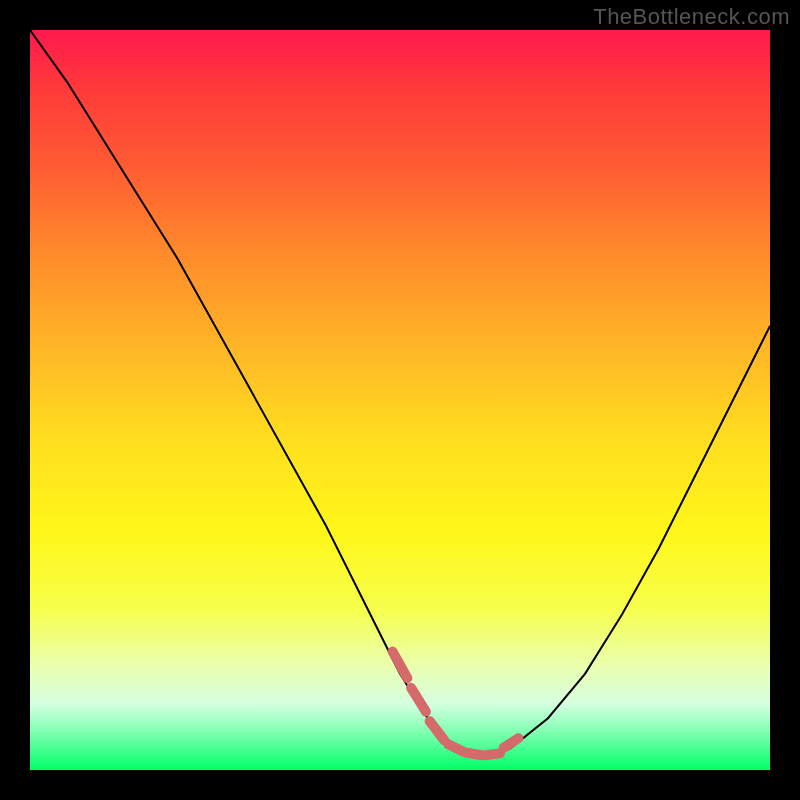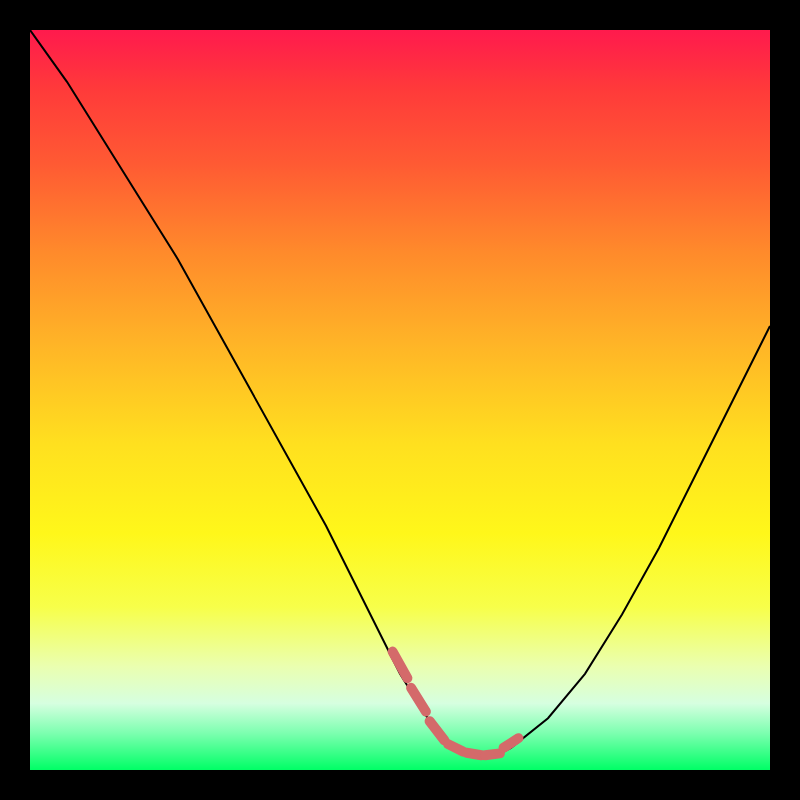--- a/index.html
+++ b/index.html
@@ -65,20 +65,21 @@
     stroke: #d46a6a;
     stroke-width: 10;
     stroke-linecap: round;
   }
 </style>
 </head>
 <body>
 
 <div class="frame">
 
+  <div class="watermark">TheBottleneck.com</div>
 
   <div class="plot-area">
     <svg class="curve" viewBox="0 0 740 740" preserveAspectRatio="none">
       <path id="main-curve" class="curve-path" d="M0.0 0.0 L37.0 51.8 L74.0 111.0 L111.0 170.2 L148.0 229.4 L185.0 296.0 L222.0 362.6 L259.0 429.2 L296.0 495.8 L333.0 569.8 L370.0 643.8 L407.0 703.0 L421.8 717.8 L444.0 725.2 L466.2 725.2 L481.0 717.8 L518.0 688.2 L555.0 643.8 L592.0 584.6 L629.0 518.0 L666.0 444.0 L703.0 370.0 L740.0 296.0"></path>
       <g id="highlight-group">
           <line x1="362.59999999999997" y1="621.6" x2="377.40000000000003" y2="648.24" class="highlight"></line>
           <line x1="381.1" y1="657.86" x2="395.90000000000003" y2="681.54" class="highlight"></line>
           <line x1="399.6" y1="691.16" x2="414.40000000000003" y2="710.4" class="highlight"></line>
           <line x1="418.09999999999997" y1="714.1" x2="432.9" y2="721.5" class="highlight"></line>
           <line x1="436.59999999999997" y1="722.7333333333333" x2="451.4" y2="725.2" class="highlight"></line>

